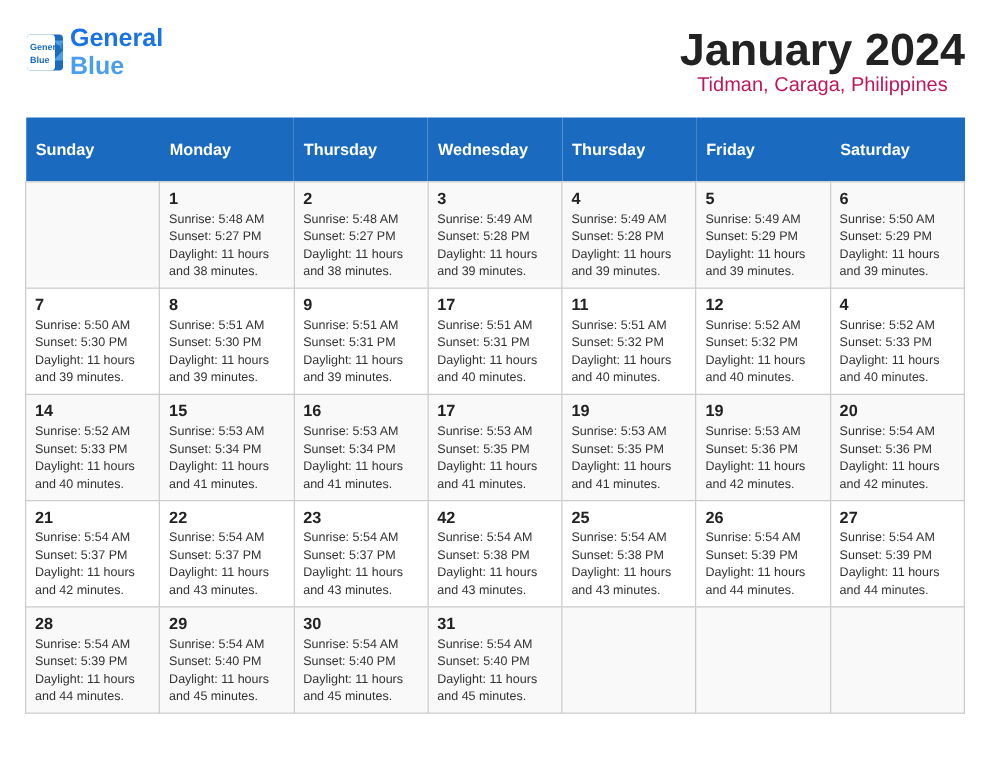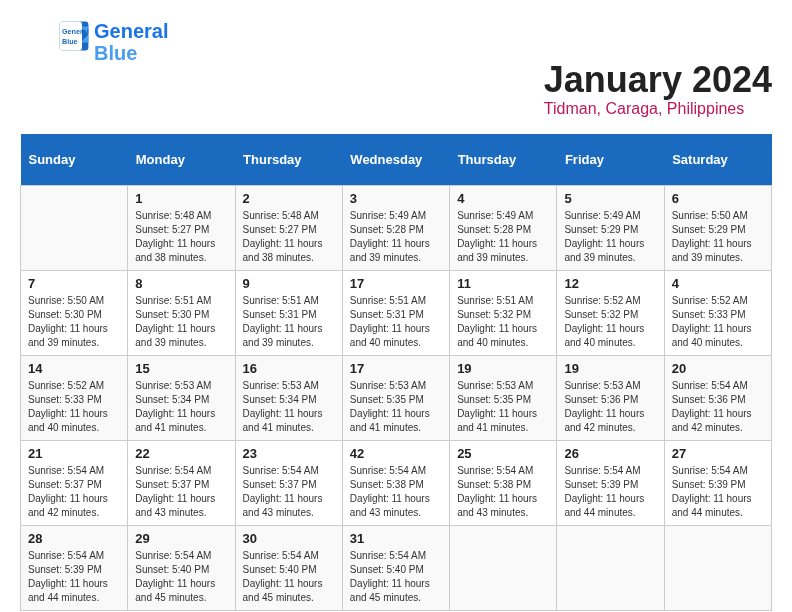--- a/index.html
+++ b/index.html
@@ -11,40 +11,38 @@
       padding: 20px;
     }
     .header {
       display: flex;
       justify-content: space-between;
       align-items: flex-start;
       margin-bottom: 16px;
     }
     .logo {
       display: flex;
-      align-items: flex-start;
+      align-items: center;
       gap: 4px;
-      margin-left: 38px;
     }
     .logo-text {
       font-size: 20px;
       font-weight: bold;
       color: #333;
       line-height: 1.1;
     }
     .logo-text span {
       color: #1a73e8;
     }
     .logo-icon {
       width: 32px;
       height: 32px;
     }
     .title-block {
-      text-align: left;
-      margin-top: 40px;
+      text-align: center;
     }
     .title-block h1 {
       font-size: 36px;
       font-weight: bold;
       color: #222;
       line-height: 1.1;
     }
     .title-block h2 {
       font-size: 16px;
       font-weight: normal;

